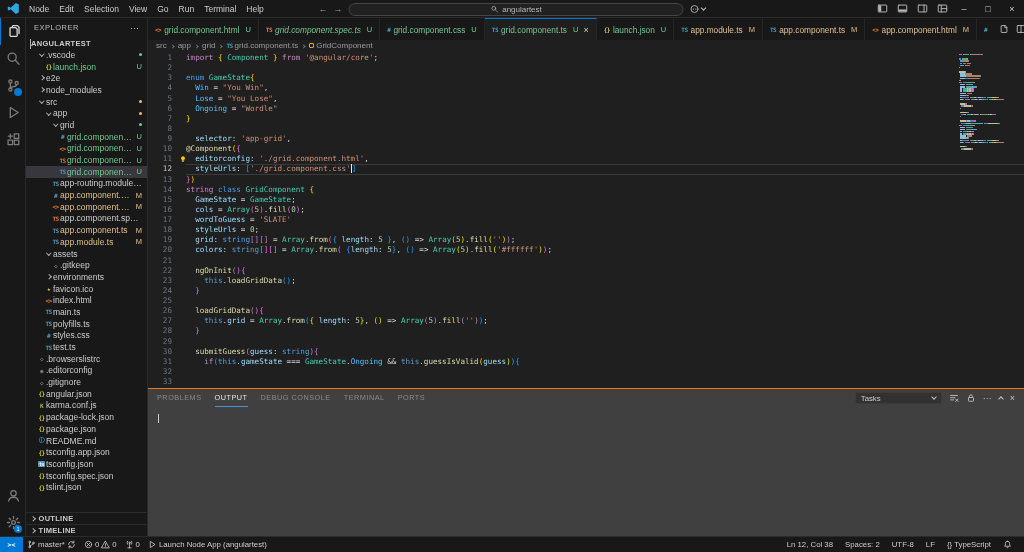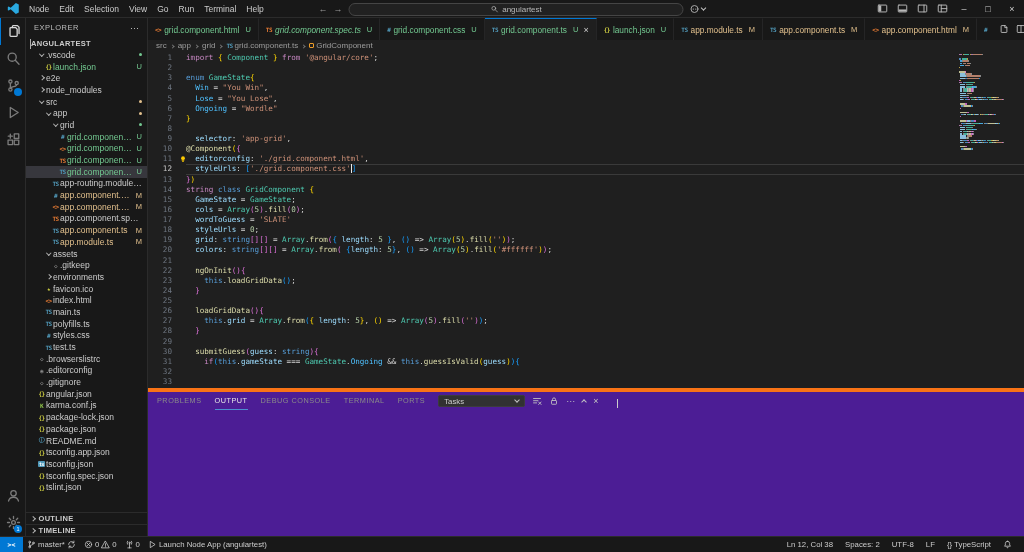--- a/index.html
+++ b/index.html
@@ -86,21 +86,21 @@
   .c1{color:#C586C0}.c2{color:#569CD6}.c3{color:#4EC9B0}.c4{color:#9CDCFE}.c5{color:#4FC1FF}
   .c6{color:#CE9178}.c7{color:#B5CEA8}.c8{color:#DCDCAA}.c9{color:#D4D4D4}
   .b1{color:#FFD700}.b2{color:#DA70D6}.b3{color:#179FFF}
   .caret{display:inline-block;width:1px;height:8.6px;background:#e8e8e8;vertical-align:-1.5px}
   .bulb{position:absolute;left:-7px;top:1px;width:8px;height:8px}
   .minimap{position:absolute;right:13px;top:3px;width:52px;overflow:hidden}
   .mm-line{display:flex;height:1.4px;margin-bottom:.75px}
   .mm-line i{display:block;height:100%;flex:none;opacity:.85}
 
   
-  .panel{height:148px;flex:none;border-top:4px solid #f97316;background:#4c1d95;display:flex;}
+  .panel{height:148px;flex:none;border-top:1px solid #f97316;background:#404040;display:flex;flex-direction:column}
   .panel-head{height:18px;flex:none;display:flex;align-items:center;padding:0 9px;gap:13px}
   .ptab{height:100%;display:flex;align-items:center;font-size:7.3px;letter-spacing:.5px;color:#8a8a8a;
     border-bottom:1px solid transparent}
   .ptab.active{color:#e7e7e7;border-bottom-color:#4d8fd1}
   .panel-right{margin-left:auto;display:flex;align-items:center;gap:7px;color:#c2c2c2}
   .tasks-select{width:87px;height:12px;background:#313131;border:1px solid #3c3c3c;border-radius:2px;
     display:flex;align-items:center;justify-content:space-between;padding:0 5px;font-size:7.8px;color:#cccccc}
   .panel-body{flex:1;position:relative}
   .out-caret{position:absolute;left:10px;top:7px;width:1px;height:9px;background:#cccccc}
   .chev-up{width:4px;height:4px;border-left:1px solid #c2c2c2;border-top:1px solid #c2c2c2;transform:rotate(45deg);margin-top:2px}

